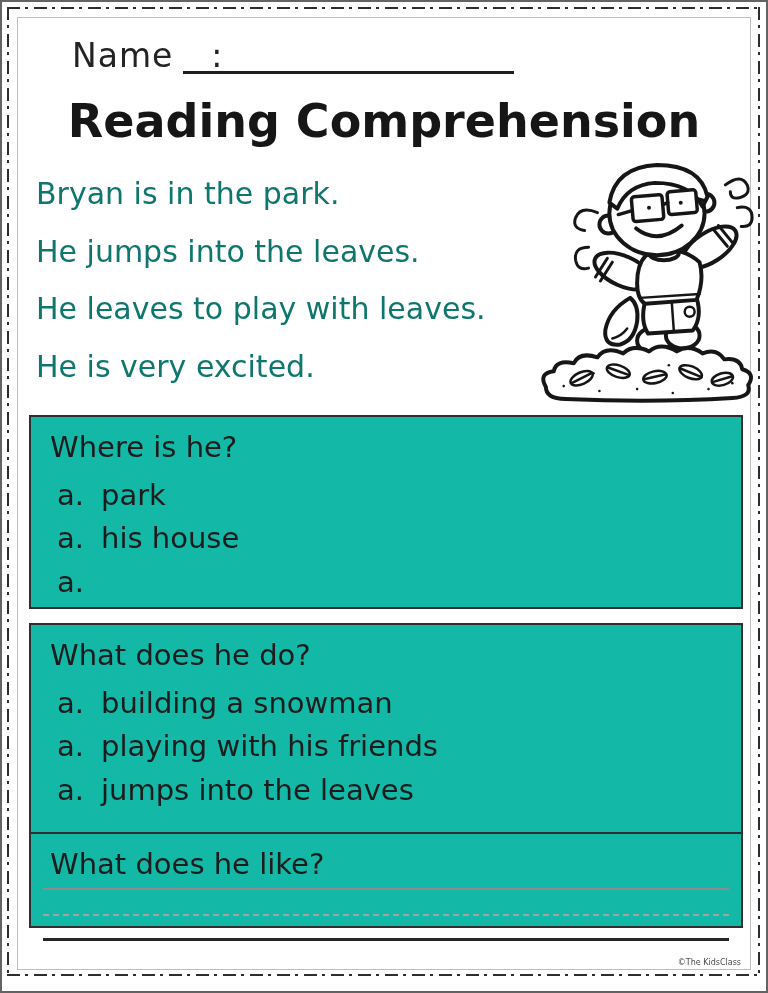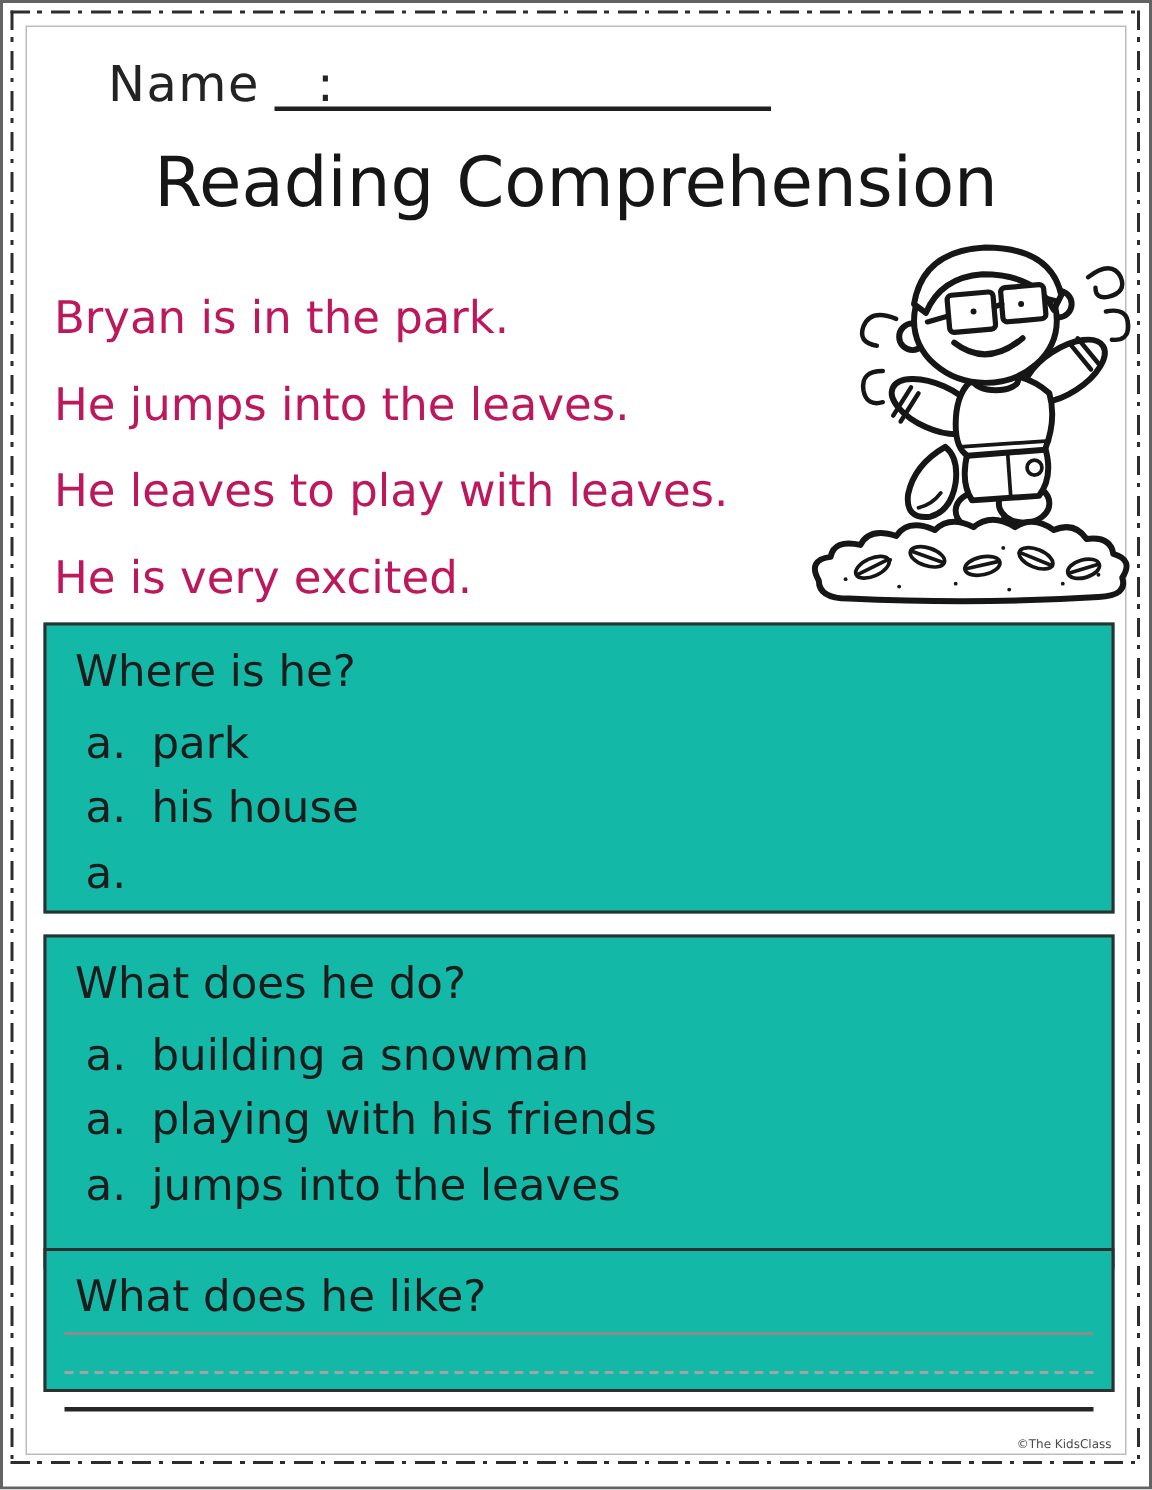--- a/index.html
+++ b/index.html
@@ -14,23 +14,23 @@
   .dash.top{left:5px;right:5px;top:5px;height:2px;}
   .dash.bottom{left:5px;right:5px;bottom:15px;height:2px;}
   .dash.left{top:5px;bottom:15px;left:5px;width:2px;}
   .dash.right{top:5px;bottom:15px;right:6px;width:2px;}
   .inner-frame{position:absolute;left:15px;right:15px;top:15px;bottom:21px;border:1px solid #bdbdbd;}
 
   .name-row{position:absolute;left:46px;top:34px;font-size:33px;letter-spacing:1px;color:#232323;margin-left:24px;}
   .name-colon{margin-left:38px;}
   .name-line{position:absolute;left:181px;top:69px;width:331px;height:3px;background:#1f1f1f;}
 
-  .title{position:absolute;left:0;right:0;top:92px;text-align:center;font-size:46px;color:#161616;}
+  .title{position:absolute;left:0;right:0;top:92px;text-align:center;font-size:46px;color:#161616;font-weight:bold;}
 
-  .passage{position:absolute;left:34px;top:182px;font-size:30px;line-height:57.5px;color:#be185d;white-space:nowrap;}
+  .passage{position:absolute;left:34px;top:163px;font-size:30px;line-height:57.5px;color:#0f766e;white-space:nowrap;}
 
   .figure{position:absolute;left:532px;top:150px;width:233px;height:262px;}
 
   .q-box{position:absolute;left:27px;width:714px;border:2px solid #2f2f2f;box-sizing:border-box;background:#14b8a6;}
   .q-box.q1{top:413px;height:194px;}
   .q-box.q2{top:621px;height:223px;}
   .q-box.q3{top:830px;height:96px;}
   .q-prompt{margin:13px 0 9px 19px;font-size:29px;}
   .q-option{display:flex;align-items:center;margin-left:26px;height:43.5px;font-size:29px;}
   .opt-label{width:44px;flex:0 0 44px;}

